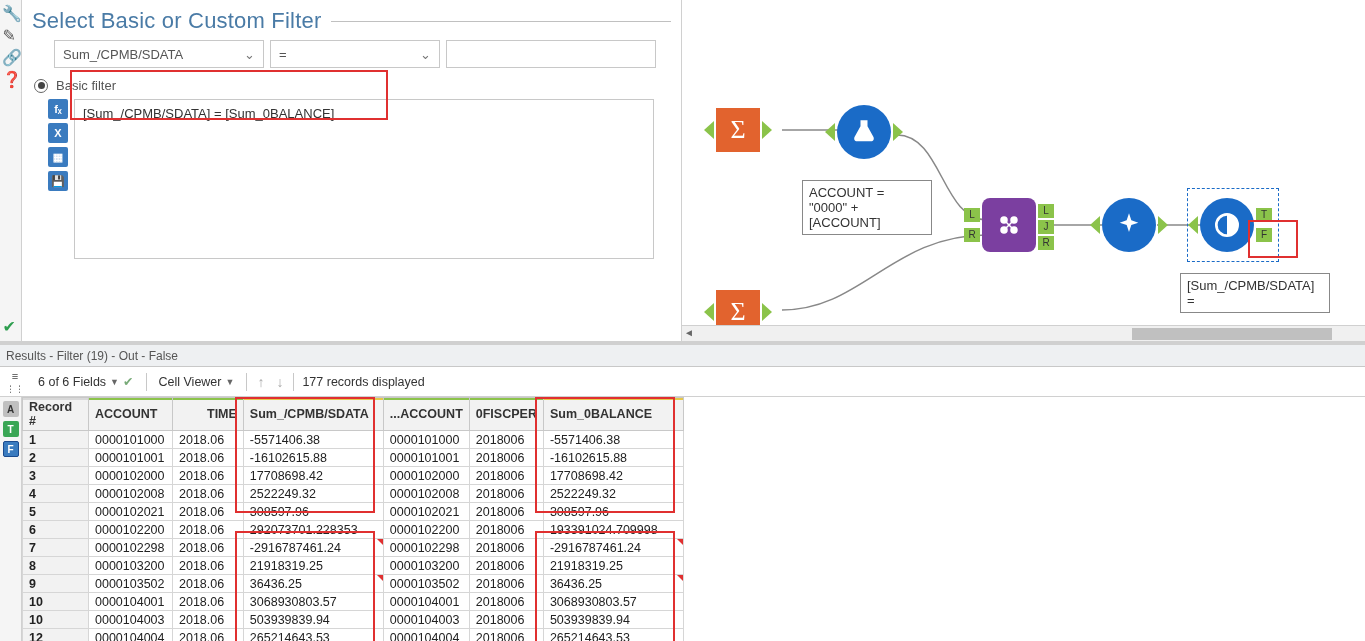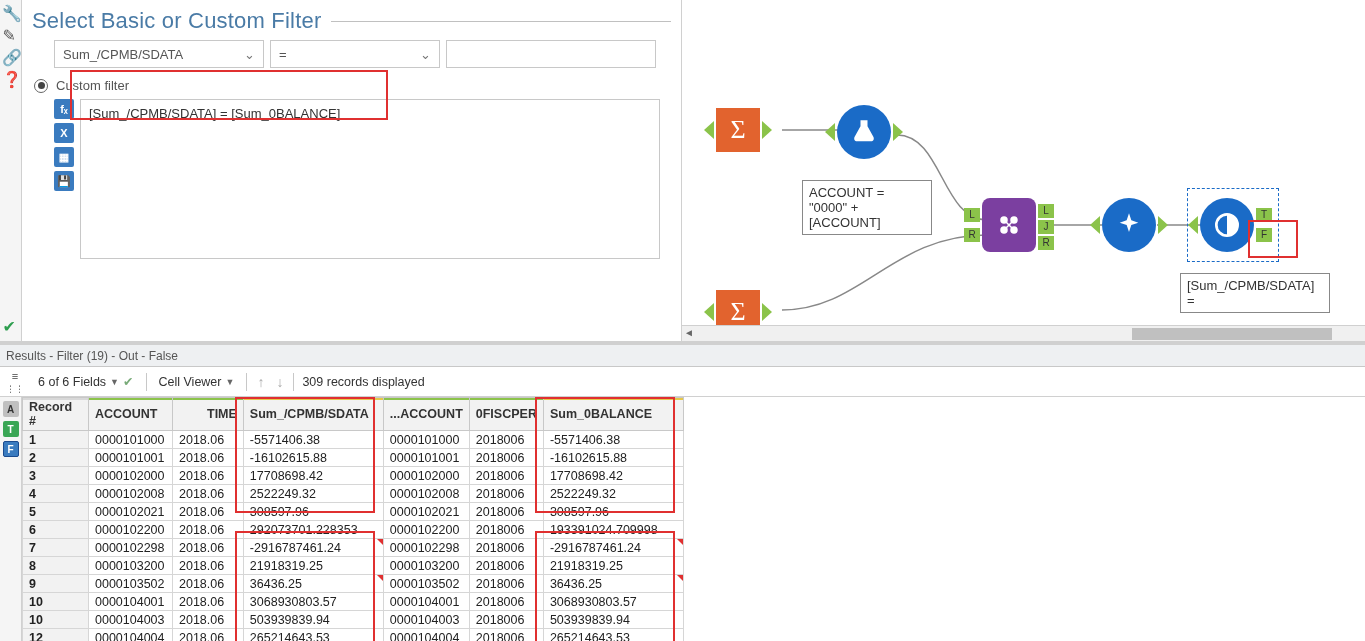--- a/index.html
+++ b/index.html
@@ -20,21 +20,21 @@
 .radio.checked::after { content: ""; width: 7px; height: 7px; background: #444; border-radius: 50%; }
 
 .basic-controls { display: flex; gap: 6px; margin-left: 22px; }
 .sel { height: 28px; border: 1px solid #c8c8c8; background: #fff; display: flex; align-items: center; padding: 0 8px; font-size: 13px; color: #555; position: relative; }
 .sel .caret { margin-left: auto; color: #777; }
 .sel.w1 { width: 210px; }
 .sel.w2 { width: 170px; }
 .txt { height: 28px; border: 1px solid #c8c8c8; width: 210px; }
 
 .custom-block { margin-top: 10px; position: relative; }
-.editor-wrap { display: flex; gap: 6px; margin-left: 22px; }
+.editor-wrap { display: flex; gap: 6px; margin-left: 16px; }
 .side-btns { display: flex; flex-direction: column; gap: 4px; }
 .side-btn { width: 20px; height: 20px; background: #3a7bbf; border-radius: 2px; display: flex; align-items: center; justify-content: center; color: #fff; font-size: 11px; font-weight: bold; }
 .editor { width: 580px; height: 160px; border: 1px solid #c8c8c8; background: #fff; padding: 6px 8px; font-family: Consolas, monospace; font-size: 13px; color: #333; position: relative; }
 .red-outline { position: absolute; border: 2px solid #e03030; pointer-events: none; }
 
 .canvas-panel { flex: 1; position: relative; background: #fff; overflow: hidden; }
 .canvas-inner { position: absolute; inset: 0; }
 .node { position: absolute; }
 .tool-circle { width: 54px; height: 54px; border-radius: 50%; display: flex; align-items: center; justify-content: center; color: #fff; font-weight: bold; }
 .formula-sq { width: 44px; height: 44px; background: #e2632e; display: flex; align-items: center; justify-content: center; color: #fff; font-size: 26px; font-family: "Times New Roman", serif; }
@@ -99,21 +99,21 @@
         <div class="sel w2">
           <span>=</span>
           <span class="caret">⌄</span>
         </div>
         <div class="txt"></div>
       </div>
 
       <div class="custom-block">
         <div class="radio-row">
           <span class="radio checked"></span>
-          <span>Custom filter</span>
+          <span>Basic filter</span>
         </div>
         <div class="editor-wrap">
           <div class="side-btns">
             <div class="side-btn">fₓ</div>
             <div class="side-btn">X</div>
             <div class="side-btn">▦</div>
             <div class="side-btn">💾</div>
           </div>
           <div class="editor">
             <span>[Sum_/CPMB/SDATA] = [Sum_0BALANCE]</span>
@@ -225,21 +225,21 @@
     </div>
     <span class="vbar"></span>
     <div class="dd">
       <span>Cell Viewer</span>
       <span class="caret">▼</span>
     </div>
     <span class="vbar"></span>
     <span class="arrow-btn">↑</span>
     <span class="arrow-btn">↓</span>
     <span class="vbar"></span>
-    <span>309 records displayed</span>
+    <span>177 records displayed</span>
   </div>
 
   <div class="grid-region" style="position:relative;">
     <div class="grid-left-icons">
       <div class="gi" style="background:#c0c0c0;color:#333;">A</div>
       <div class="gi" style="background:#3aa655;">T</div>
       <div class="gi" style="background:#3a7bbf;border:1px solid #1a4b8f;">F</div>
     </div>
     <div style="position:relative; overflow:hidden;">
       <table class="tbl">

